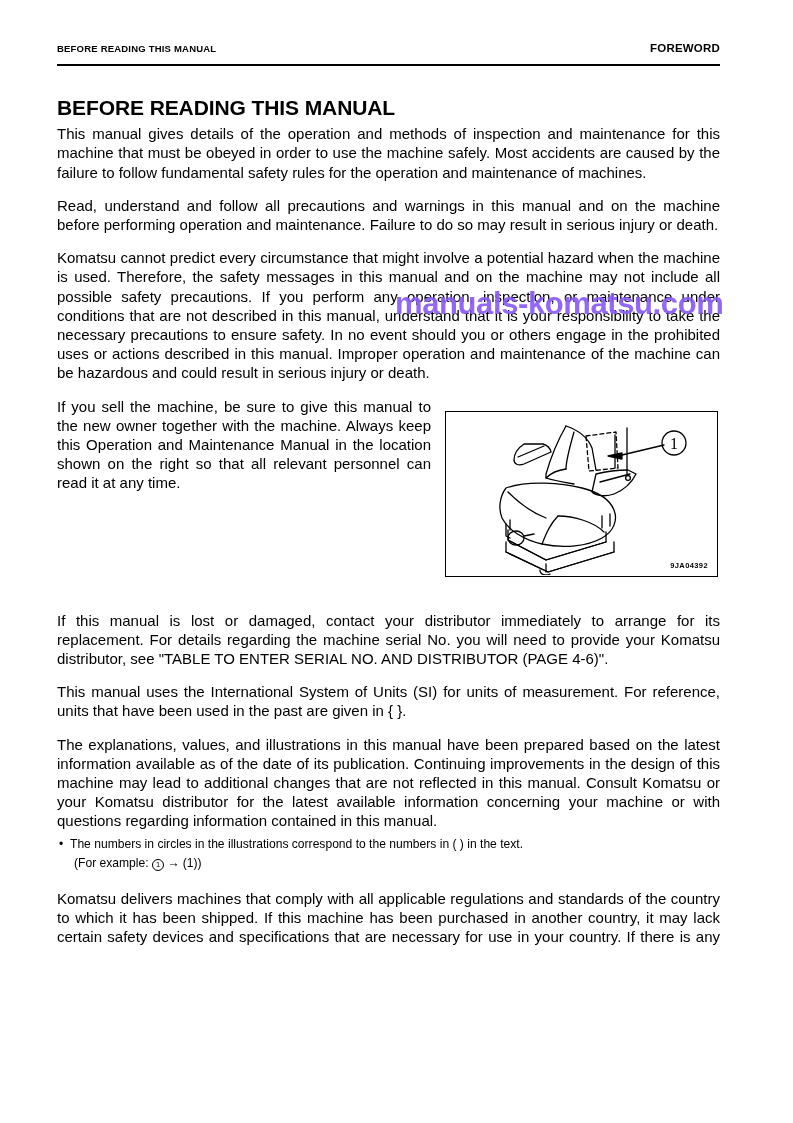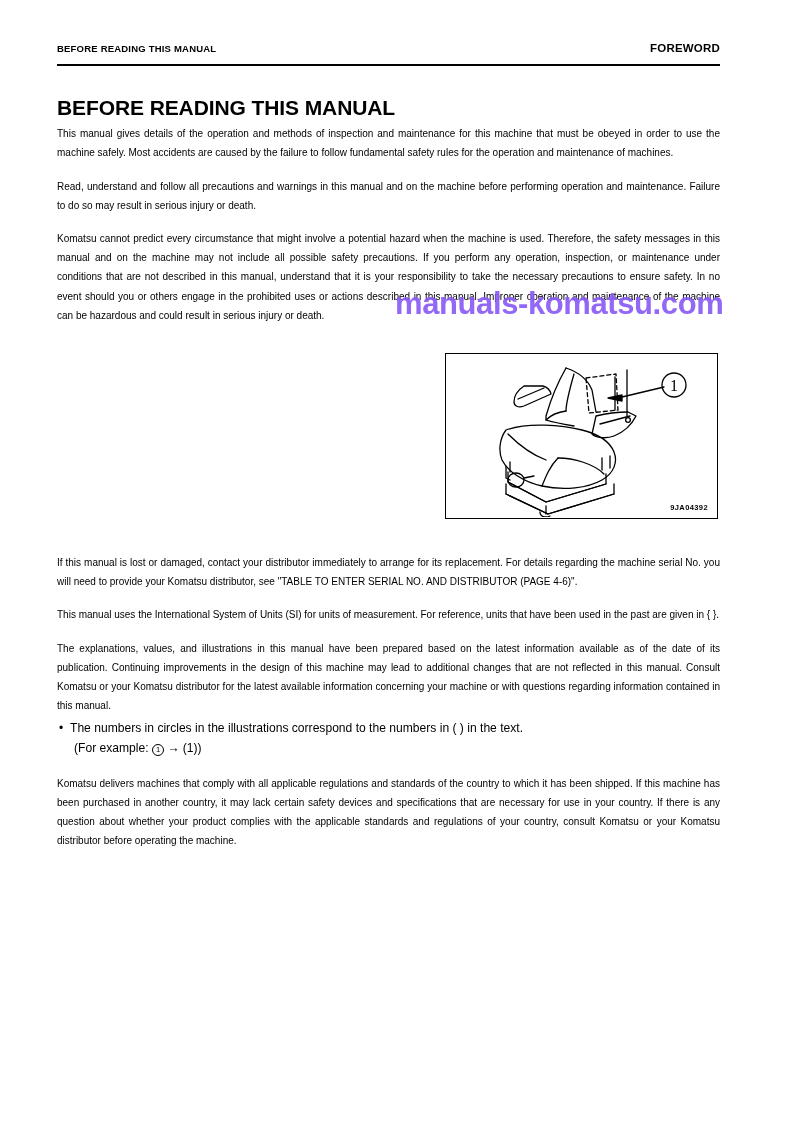--- a/index.html
+++ b/index.html
@@ -59,21 +59,21 @@
   h1.doc-title {
     margin: 0 0 5px 0;
     font-size: 21px;
     font-weight: bold;
     letter-spacing: -0.1px;
     line-height: 1.1;
   }
 
   p.para {
     margin: 0 0 14px 0;
-    font-size: 10px;
+    font-size: 15px;
     line-height: 19.2px;
     text-align: justify;
     text-justify: inter-word;
   }
   p.tight { margin-bottom: 4px; }
 
   .bullet-line {
     font-size: 12.1px;
     line-height: 19.2px;
     margin: 0;
@@ -234,20 +234,21 @@
               <path d="M162 44 L176 41 L176 47 Z" fill="#000" stroke="#000"></path>
 
               <circle cx="228" cy="31" r="12"></circle>
             </g>
             <text x="228" y="37" text-anchor="middle" font-family="Liberation Serif, serif" font-size="16" fill="#000">1</text>
           </svg>
           <div class="figure-code">9JA04392</div>
         </div>
       </div>
 
+      <p class="para">If you sell the machine, be sure to give this manual to the new owner together with the machine. Always keep this Operation and Maintenance Manual in the location shown on the right so that all relevant personnel can read it at any time.</p>
 
 
     </div>
 
     <p class="para" style="margin-top:26px;">If this manual is lost or damaged, contact your distributor immediately to arrange for its replacement. For details regarding the machine serial No. you will need to provide your Komatsu distributor, see "TABLE TO ENTER SERIAL NO. AND DISTRIBUTOR (PAGE 4-6)".</p>
 
     <p class="para">This manual uses the International System of Units (SI) for units of measurement. For reference, units that have been used in the past are given in { }.</p>
 
     <p class="para tight">The explanations, values, and illustrations in this manual have been prepared based on the latest information available as of the date of its publication. Continuing improvements in the design of this machine may lead to additional changes that are not reflected in this manual. Consult Komatsu or your Komatsu distributor for the latest available information concerning your machine or with questions regarding information contained in this manual.</p>
 

